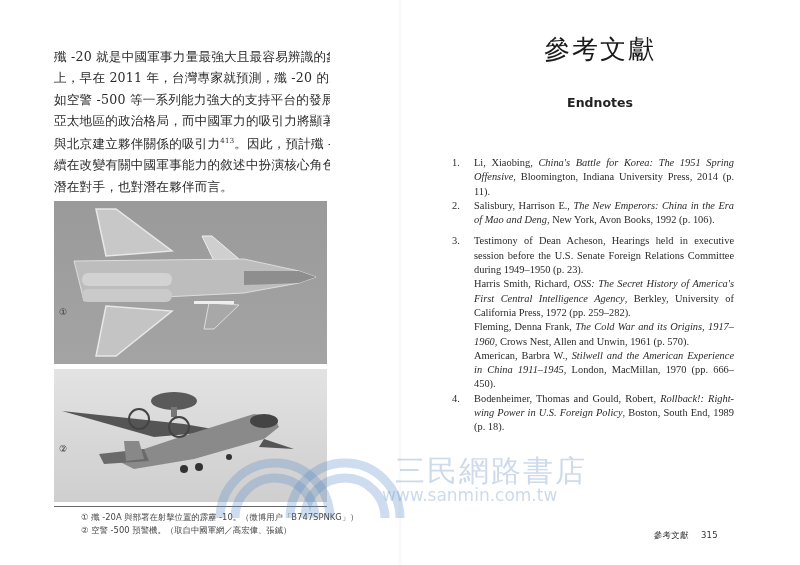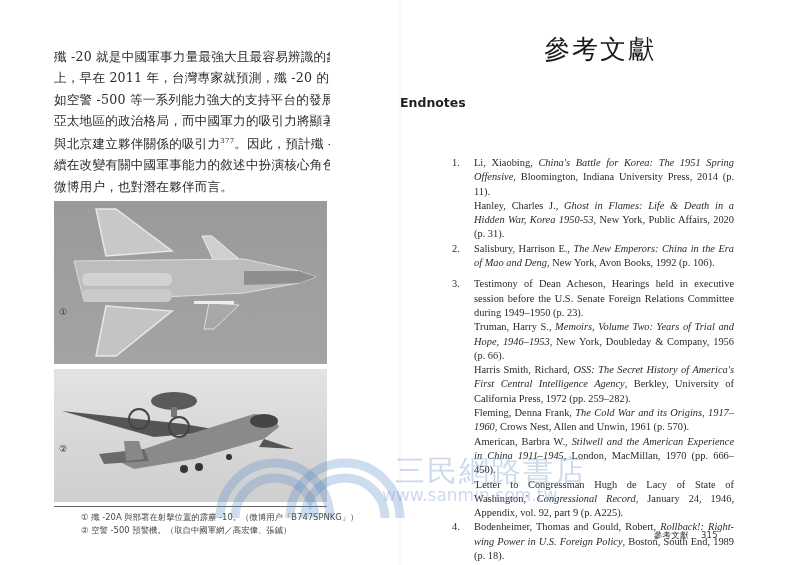--- a/index.html
+++ b/index.html
@@ -37,21 +37,21 @@
       position: absolute; left: 54px; top: 511px; width: 300px;
       font-family: "DejaVu Sans", sans-serif; font-size: 8.4px; line-height: 13px; color: #444; margin-left: 27px;
     }
     .captions div { white-space: nowrap; }
 
     .title-zh {
       position: absolute; left: 0; width: 400px; top: 32px; text-align: center;
       font-size: 26px; letter-spacing: 2px; color: #1a1a1a; font-weight: 500;
     }
     .title-en {
-      position: absolute; left: 0; width: 400px; top: 95px; text-align: left;
+      position: absolute; left: 0; width: 400px; top: 95px; text-align: center;
       font-family: "DejaVu Sans", sans-serif; font-size: 12.5px; font-weight: bold; color: #222;
     }
 
     .endnotes {
       position: absolute; left: 52px; top: 156px; width: 282px;
       font-family: "Liberation Serif", "DejaVu Serif", serif;
       font-size: 10.4px; line-height: 14.3px; color: #2a2a2a;
     }
     .note { position: relative; padding-left: 22px; margin-bottom: 0px; }
     .note-num { position: absolute; left: 0; top: 0; }
@@ -82,23 +82,23 @@
 <body>
 
 <div class="gutter"></div>
 
 <div class="page-left">
   <div class="body-text">
     <span class="line">殲 -20 就是中國軍事力量最強大且最容易辨識的象徵。事實</span>
     <span class="line">上，早在 2011 年，台灣專家就預測，殲 -20 的成功，加上</span>
     <span class="line">如空警 -500 等一系列能力強大的支持平台的發展，將改變</span>
     <span class="line">亞太地區的政治格局，而中國軍力的吸引力將顯著增加鄰國</span>
-    <span class="line"><span>與北京建立夥伴關係的吸引力</span><sup>377</sup><span>。因此，預計殲 -20 將繼</span></span>
+    <span class="line"><span>與北京建立夥伴關係的吸引力</span><sup>413</sup><span>。因此，預計殲 -20 將繼</span></span>
     <span class="line">續在改變有關中國軍事能力的敘述中扮演核心角色，不僅對</span>
-    <span class="line">微博用户，也對潛在夥伴而言。</span>
+    <span class="line">潛在對手，也對潛在夥伴而言。</span>
   </div>
 
   <div class="figure">
     <div class="photo photo-1">
       <svg width="273" height="163" viewBox="0 0 273 163">
 
         <polygon points="42,8 62,8 118,50 52,55" fill="#c8c8c8" stroke="#e8e8e8" stroke-width="1.5"></polygon>
 
         <polygon points="148,35 158,35 185,58 160,60" fill="#cfcfcf" stroke="#eee" stroke-width="1"></polygon>
 
@@ -153,36 +153,33 @@
 
 <div class="page-right">
   <div class="title-zh">參考文獻</div>
   <div class="title-en">Endnotes</div>
 
   <div class="endnotes">
 
     <div class="note">
       <span class="note-num">1.</span>
       <span class="entry"><span>Li, Xiaobing, </span><i>China's Battle for Korea: The 1951 Spring Offensive</i><span>, Bloomington, Indiana University Press, 2014 (p. 11).</span></span>
-      <span class="entry"><span>Hanley, Charles J., </span><i>Ghost in Flames: Life &amp; Death in a Hidden War, Korea 1950-53</i><span>, New York, Public Affairs, 2020 (p. 31).</span></span>
     </div>
 
     <div class="note" style="margin-top:0px;">
       <span class="note-num">2.</span>
       <span class="entry"><span>Salisbury, Harrison E., </span><i>The New Emperors: China in the Era of Mao and Deng</i><span>, New York, Avon Books, 1992 (p. 106).</span></span>
     </div>
 
     <div class="note" style="margin-top:7px;">
       <span class="note-num">3.</span>
       <span class="entry"><span>Testimony of Dean Acheson, Hearings held in executive session before the U.S. Senate Foreign Relations Committee during 1949–1950 (p. 23).</span></span>
-      <span class="entry"><span>Truman, Harry S., </span><i>Memoirs, Volume Two: Years of Trial and Hope, 1946–1953</i><span>, New York, Doubleday &amp; Company, 1956 (p. 66).</span></span>
       <span class="entry"><span>Harris Smith, Richard, </span><i>OSS: The Secret History of America's First Central Intelligence Agency</i><span>, Berkley, University of California Press, 1972 (pp. 259–282).</span></span>
       <span class="entry"><span>Fleming, Denna Frank, </span><i>The Cold War and its Origins, 1917–1960</i><span>, Crows Nest, Allen and Unwin, 1961 (p. 570).</span></span>
       <span class="entry"><span>American, Barbra W., </span><i>Stilwell and the American Experience in China 1911–1945</i><span>, London, MacMillan, 1970 (pp. 666–450).</span></span>
-      <span class="entry"><span>'Letter to Congressman Hugh de Lacy of State of Washington,' </span><i>Congressional Record</i><span>, January 24, 1946, Appendix, vol. 92, part 9 (p. A225).</span></span>
     </div>
 
     <div class="note" style="margin-top:0px;">
       <span class="note-num">4.</span>
       <span class="entry"><span>Bodenheimer, Thomas and Gould, Robert, </span><i>Rollback!: Right-wing Power in U.S. Foreign Policy</i><span>, Boston, South End, 1989 (p. 18).</span></span>
 
     </div>
   </div>
 
   <div class="running-footer">

